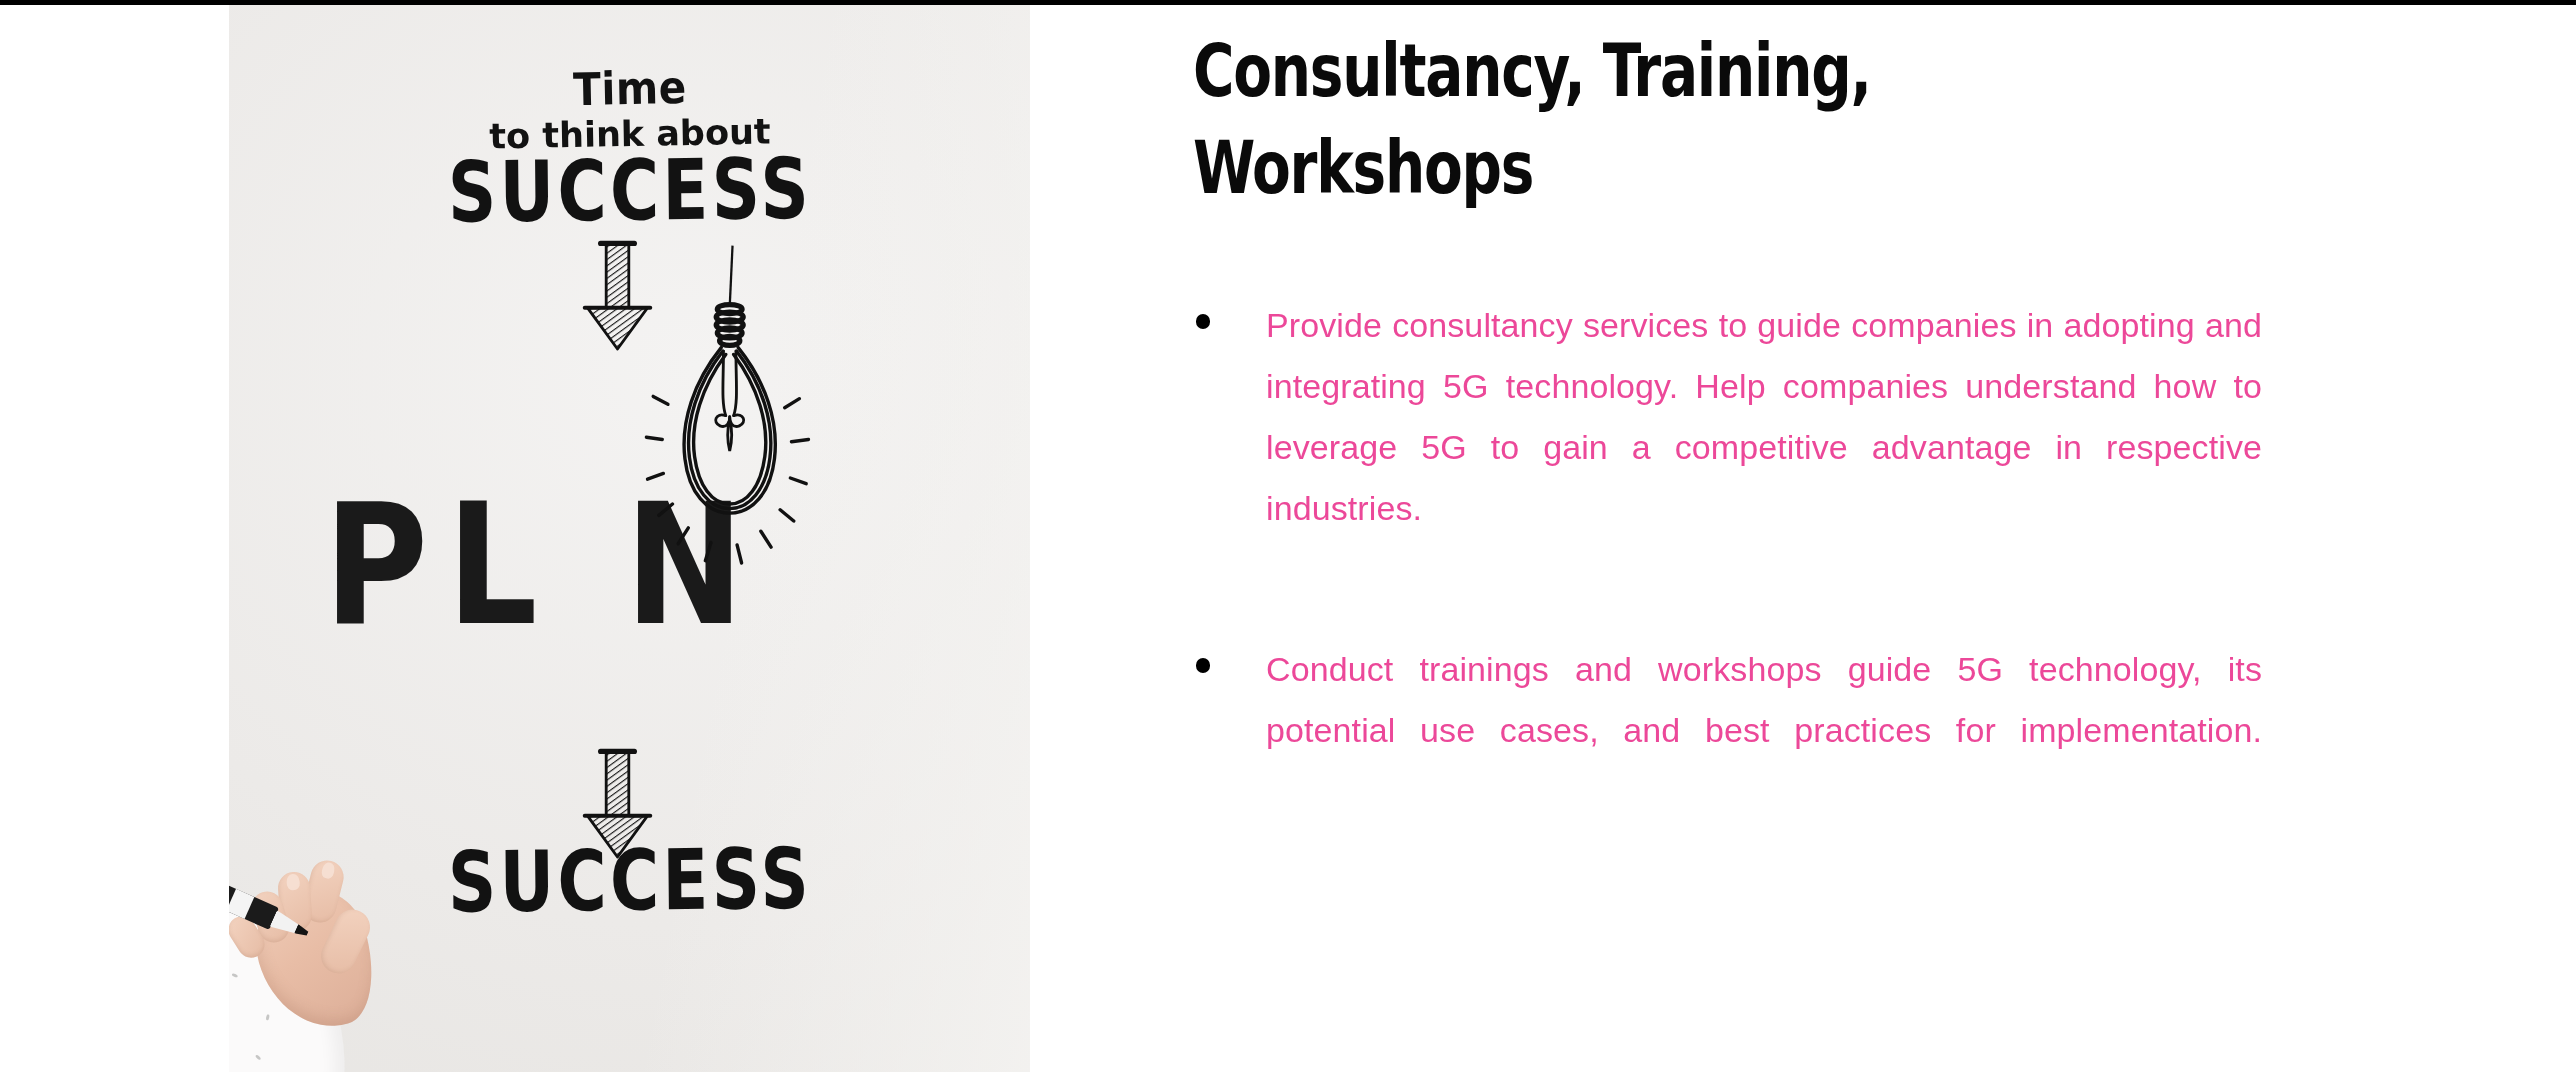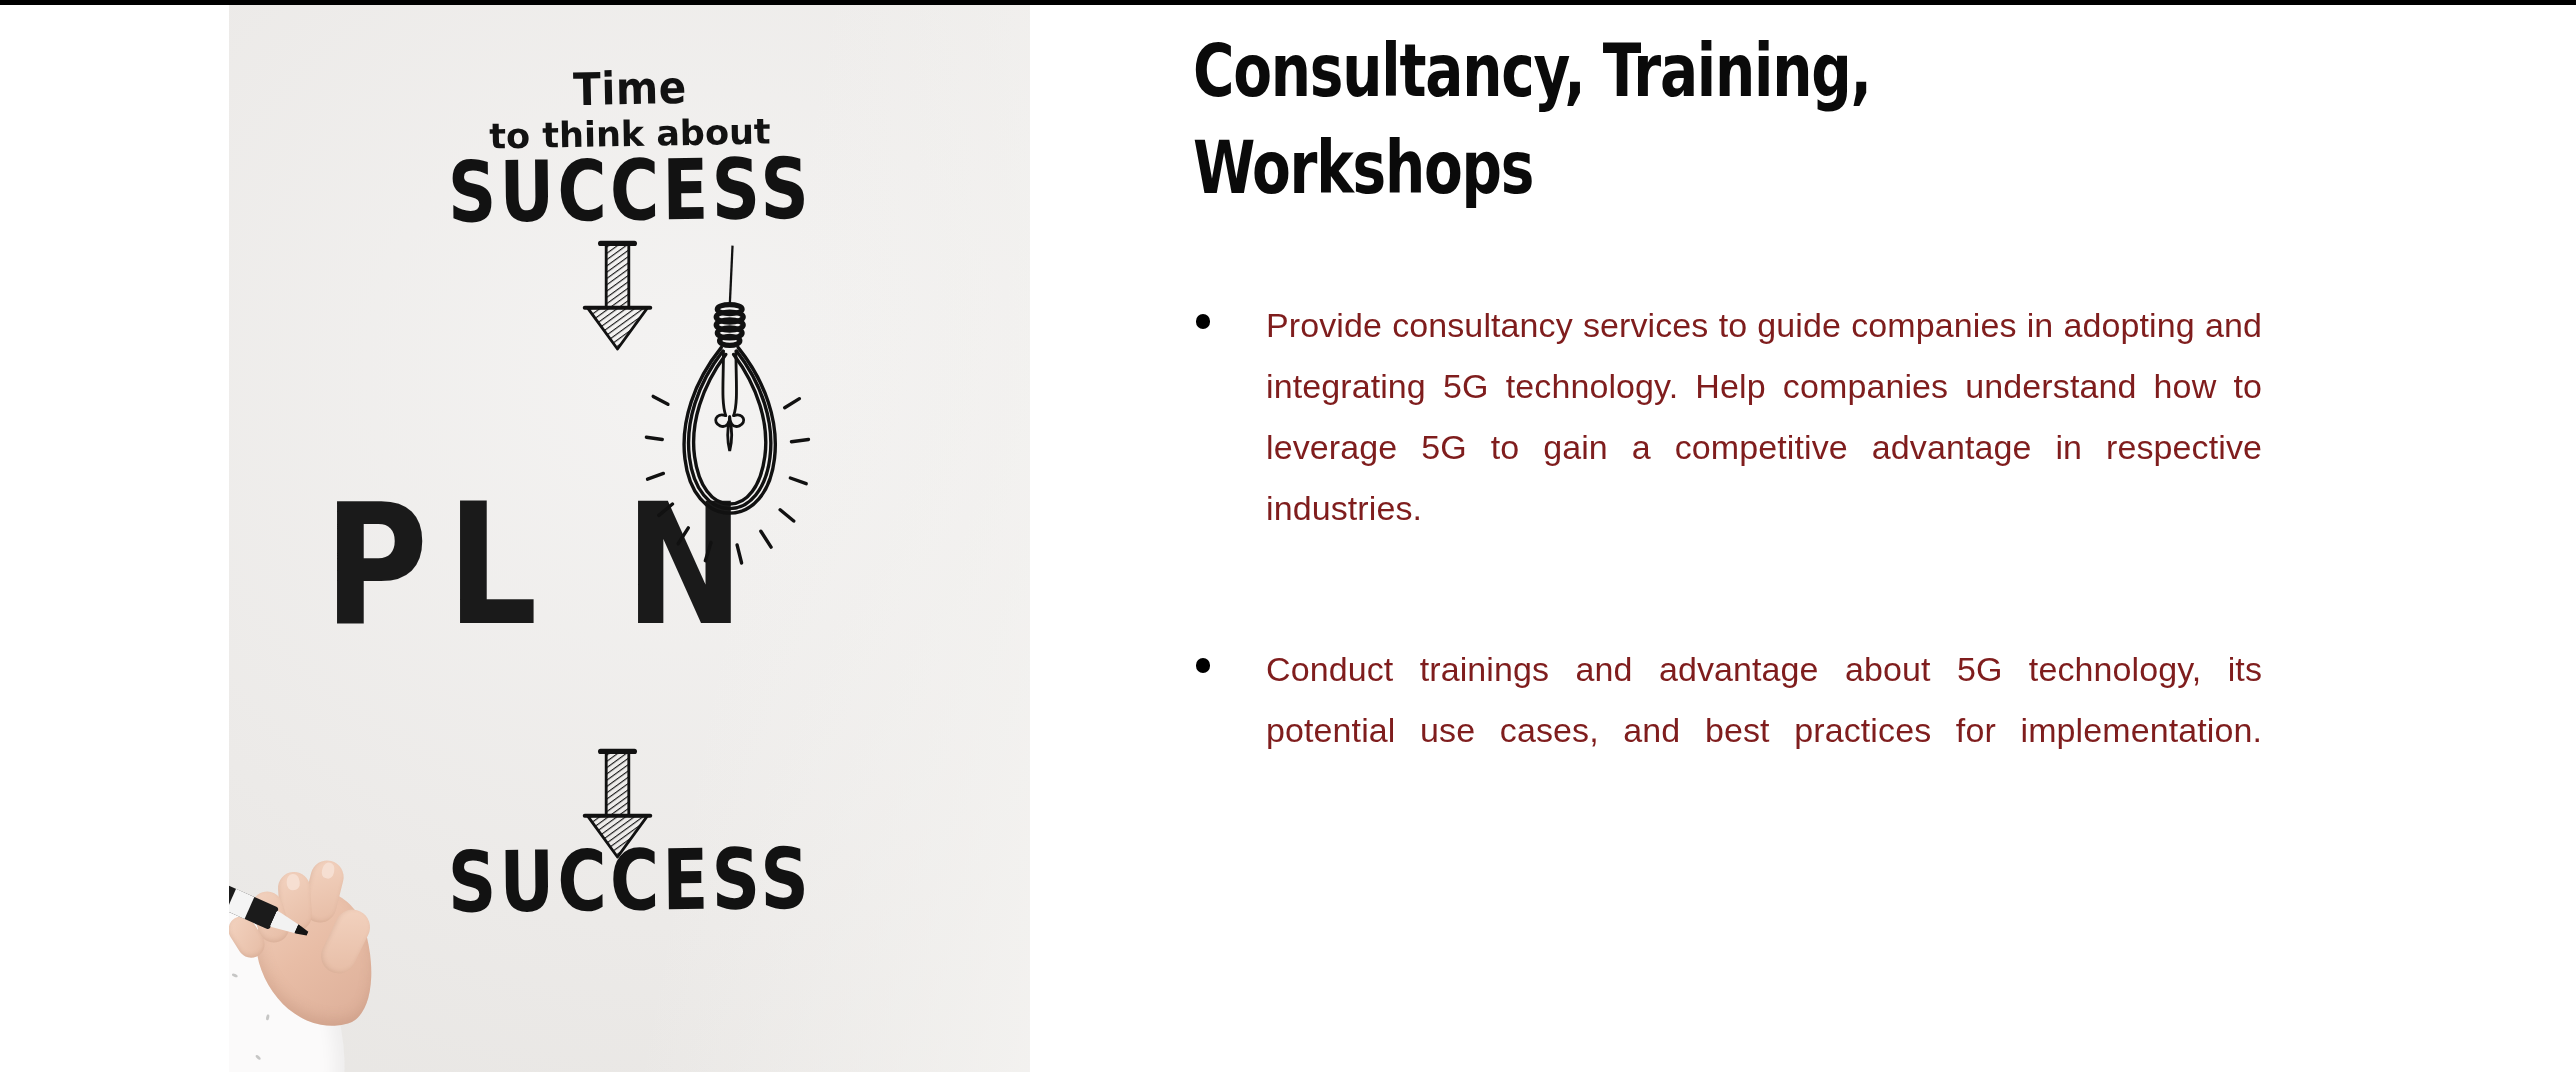--- a/index.html
+++ b/index.html
@@ -233,21 +233,21 @@
     background: #000000;
     border-radius: 50%;
   }
   .bullet-text {
     display: block;
     width: 996px;
     font-family: "Liberation Sans", sans-serif;
     font-weight: 400;
     font-size: 34px;
     line-height: 61px;
-    color: #7f1d1d;
+    color: #ec4899;
     text-align: justify;
     text-justify: inter-word;
     letter-spacing: 0.1px;
     hyphens: none;
   }
   .bullet-text::after {
     content: "";
     display: inline-block;
     width: 100%;
   }
@@ -384,18 +384,18 @@
 
   <ul class="bullet-list">
 
     <li class="bullet-item">
       <span class="bullet-dot"></span>
       <span class="bullet-text">Provide consultancy services to guide companies in adopting and integrating 5G technology. Help companies understand how to leverage 5G to gain a competitive advantage in respective industries.</span>
     </li>
 
     <li class="bullet-item">
       <span class="bullet-dot"></span>
-      <span class="bullet-text">Conduct trainings and advantage about 5G technology, its potential use cases, and best practices for implementation.</span>
+      <span class="bullet-text">Conduct trainings and workshops guide 5G technology, its potential use cases, and best practices for implementation.</span>
     </li>
 
   </ul>
 </div>
 
 
 </body></html>

